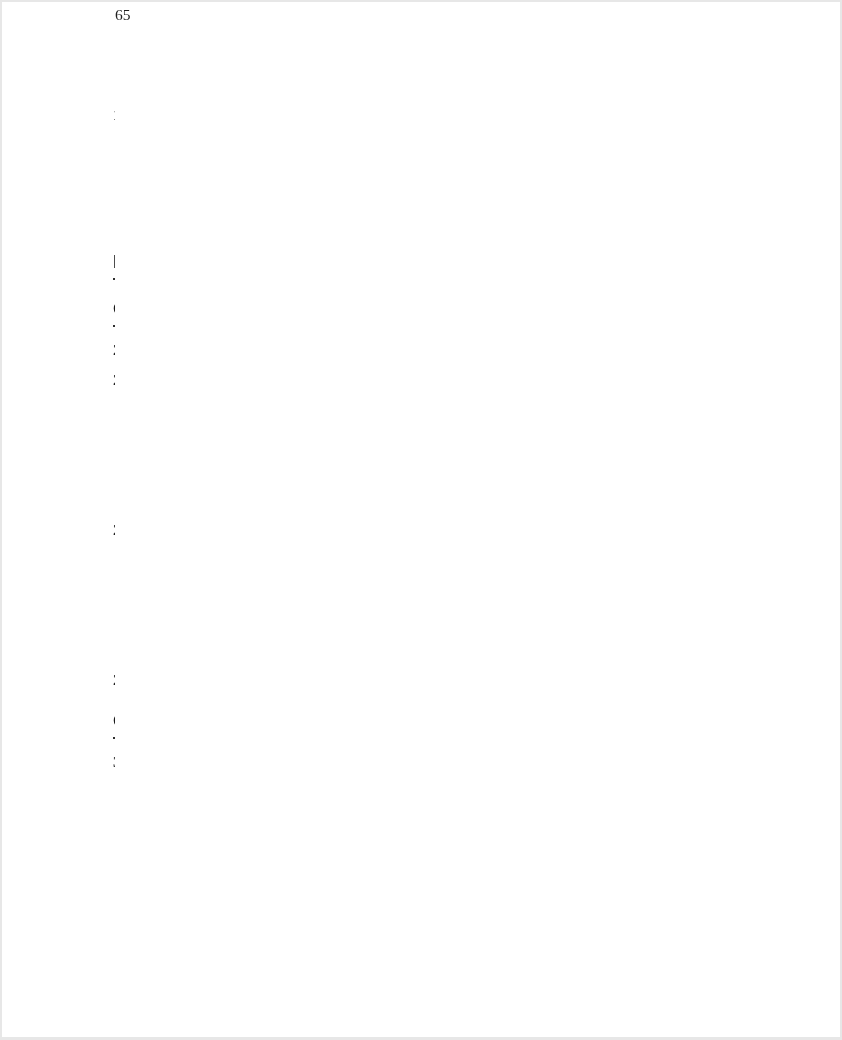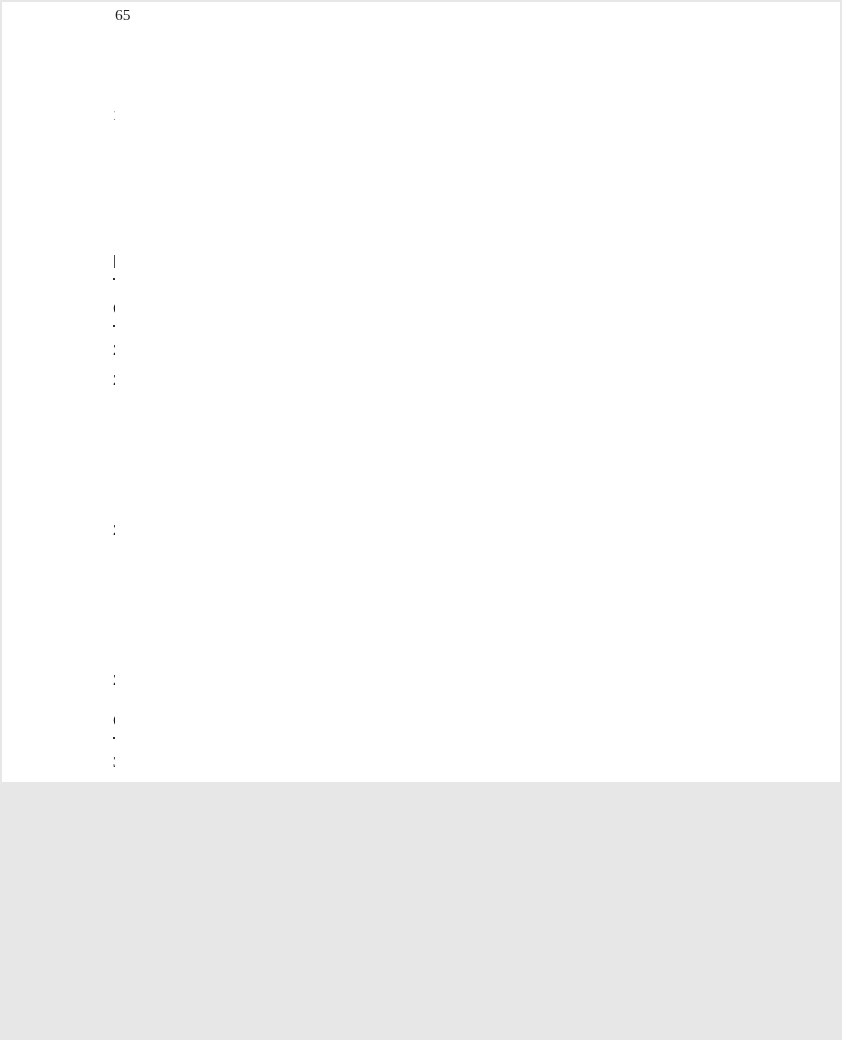--- a/index.html
+++ b/index.html
@@ -6,21 +6,21 @@
   body {
     width: 842px; height: 1040px;
     background: #e7e7e7;
     font-family: "Liberation Serif", "DejaVu Serif", serif;
     position: relative;
     overflow: hidden;
   }
   .page {
     position: absolute;
     left: 2px; top: 2px;
-    width: 838px; height: 780px;
+    width: 838px; height: 1035px;
     background: #ffffff;
     overflow: hidden;
   }
   .toc {
     position: absolute;
     left: 111px; top: 0;
     width: 620px;
     padding-top: 102px;
   }
   

